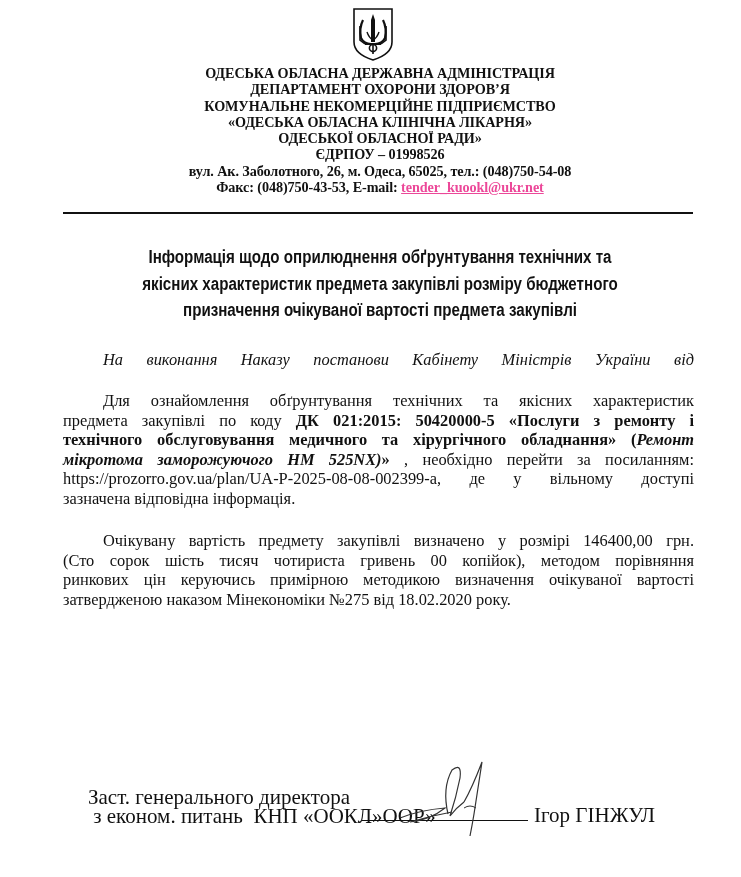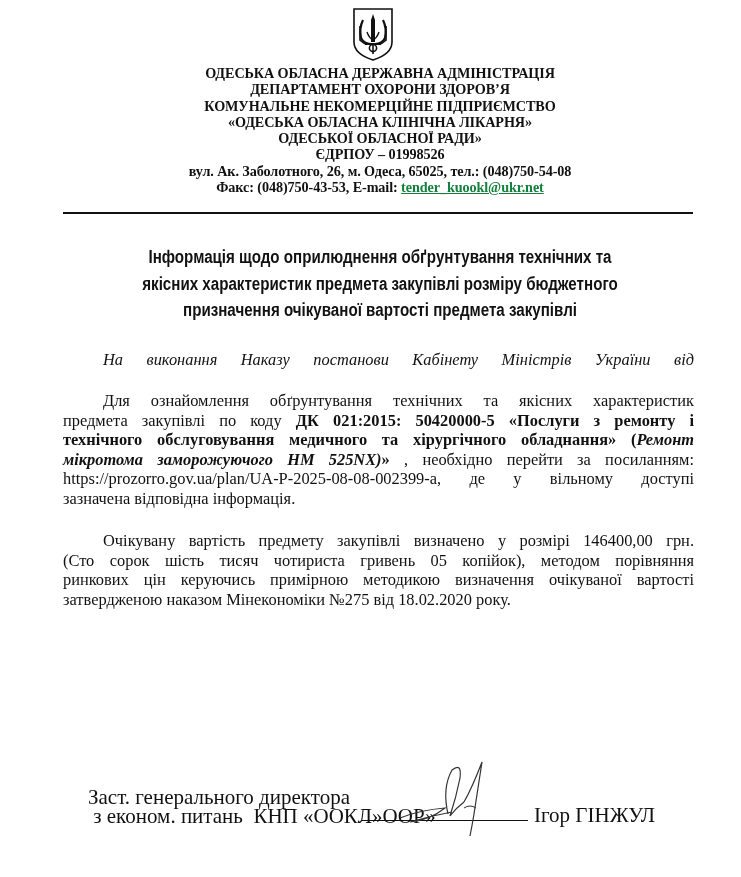--- a/index.html
+++ b/index.html
@@ -36,21 +36,21 @@
       top: 65px;
       text-align: center;
       font-weight: bold;
       font-size: 14.2px;
       line-height: 16.3px;
       letter-spacing: -0.1px;
     }
     .header .line { white-space: nowrap; }
     .header .email {
       text-decoration: underline;
-      color: #15803d;
+      color: #ec4899;
     }
     .rule {
       position: absolute;
       left: 63px;
       top: 212px;
       width: 630px;
       height: 2px;
       background: #111111;
     }
     .title {
@@ -178,21 +178,21 @@
     <span class="ln indent">Для ознайомлення обґрунтування технічних  та якісних характеристик</span>
     <span class="ln"><span>предмета закупівлі по коду </span><span class="b">ДК 021:2015: 50420000-5 «Послуги з ремонту і</span></span>
     <span class="ln"><span class="b">технічного обслуговування медичного та хірургічного обладнання» (</span><span class="bi">Ремонт</span></span>
     <span class="ln"><span class="bi">мікротома заморожуючого НМ 525NX)</span><span class="b">»</span><span> , необхідно перейти за посиланням:</span></span>
     <span class="ln"><span class="link">https://prozorro.gov.ua/plan/UA-P-2025-08-08-002399-a</span><span>,  де  у  вільному  доступі</span></span>
     <span class="ln last">зазначена відповідна інформація.</span>
   </div>
 
   <div class="para p3">
     <span class="ln indent">Очікувану вартість предмету закупівлі визначено у розмірі 146400,00 грн.</span>
-    <span class="ln">(Сто сорок шість тисяч чотириста гривень 05 копійок), методом  порівняння</span>
+    <span class="ln">(Сто сорок шість тисяч чотириста гривень 00 копійок), методом  порівняння</span>
     <span class="ln">ринкових цін  керуючись  примірною методикою визначення очікуваної вартості</span>
     <span class="ln last">затвердженою  наказом  Мінекономіки №275 від 18.02.2020 року.</span>
   </div>
 
   <div class="sig">
     <div>Заст. генерального директора</div>
     <div style="white-space:pre;"> з економ. питань  КНП «ООКЛ»ООР»</div>
   </div>
 
   <div class="sig-line"></div>

